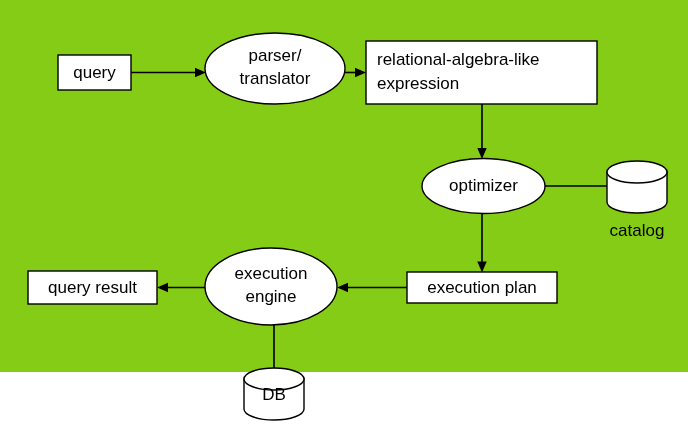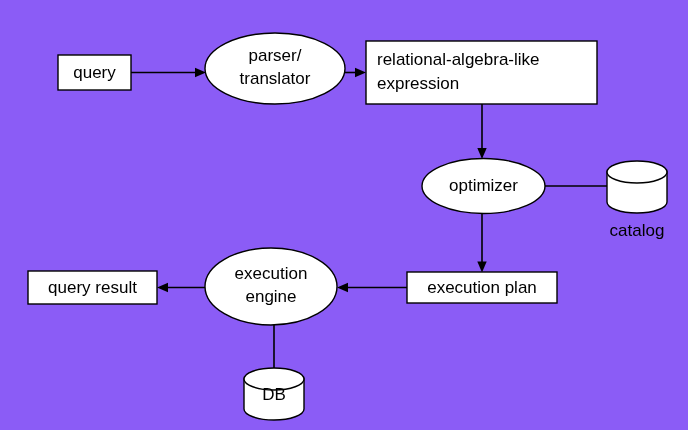--- a/index.html
+++ b/index.html
@@ -10,22 +10,22 @@
   }
   body {
     width: 688px;
     height: 430px;
     font-family: "Liberation Sans", sans-serif;
     overflow: hidden;
   }
   #diagram-root {
     position: relative;
     width: 688px;
-    height: 430px;
-    background: #8b5cf6;
+    height: 372px;
+    background: #84cc16;
     text-decoration: underline;
   }
   svg.diagram {
     display: block;
     width: 688px;
     height: 430px;
   }
   .shape-stroke {
     fill: #ffffff;
     stroke: #000000;

